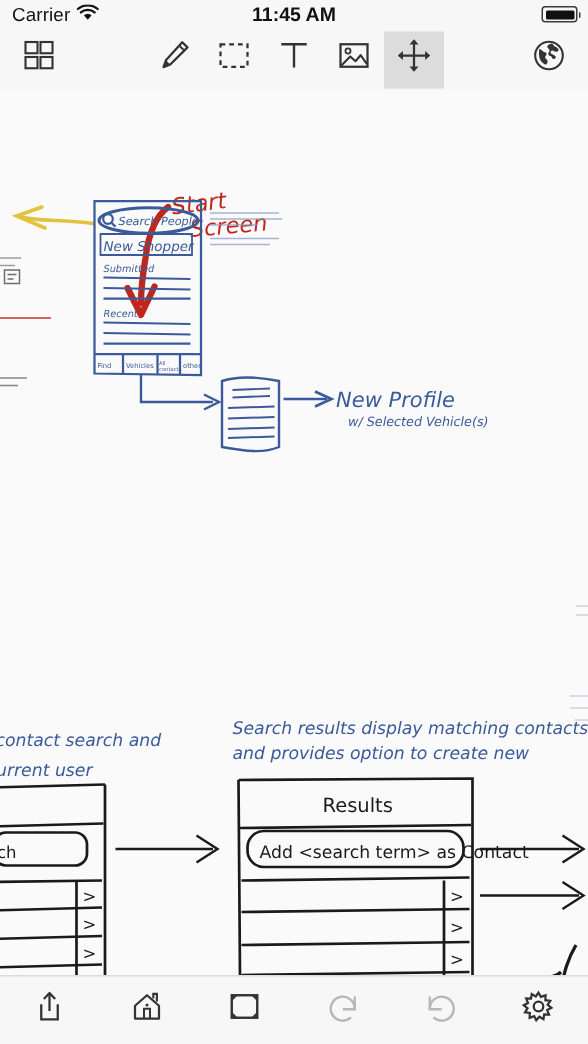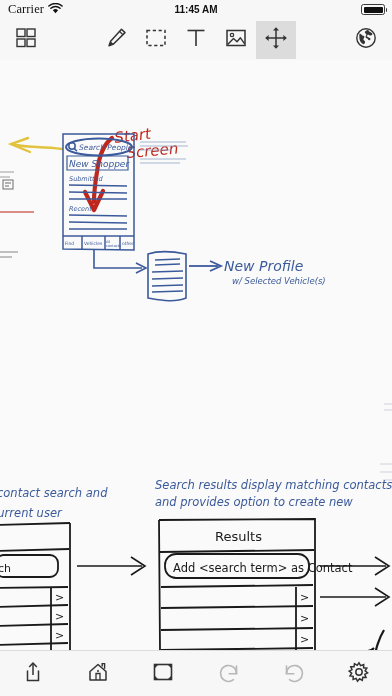--- a/index.html
+++ b/index.html
@@ -12,22 +12,22 @@
   .phone{position:relative;width:392px;height:696px;background:#fbfbfb;}
 
   
   .statusbar{
     position:absolute;top:0;left:0;width:392px;height:19px;
     background:#f7f7f7;
     display:flex;align-items:center;
     font-size:12px;color:#111;
   }
   .sb-left{position:absolute;left:8px;display:flex;align-items:center;gap:4px;}
-  .sb-carrier{font-size:12.5px;letter-spacing:.1px;font-family:Liberation Serif, serif;}
-  .sb-center{position:absolute;left:0;width:392px;text-align:center;font-size:10px;font-weight:600;}
+  .sb-carrier{font-size:12.5px;letter-spacing:.1px;}
+  .sb-center{position:absolute;left:0;width:392px;text-align:center;font-size:13px;font-weight:600;}
   .sb-right{position:absolute;right:7px;display:flex;align-items:center;}
   .wifi{display:block;}
   .battery{
     width:24px;height:11px;border:1px solid #3a3a3a;border-radius:2.5px;
     position:relative;padding:1.5px;box-sizing:border-box;
   }
   .battery i{display:block;height:100%;background:#111;border-radius:1px;}
   .battery:after{
     content:"";position:absolute;right:-3px;top:3px;width:1.5px;height:4px;
     background:#3a3a3a;border-radius:0 1px 1px 0;

